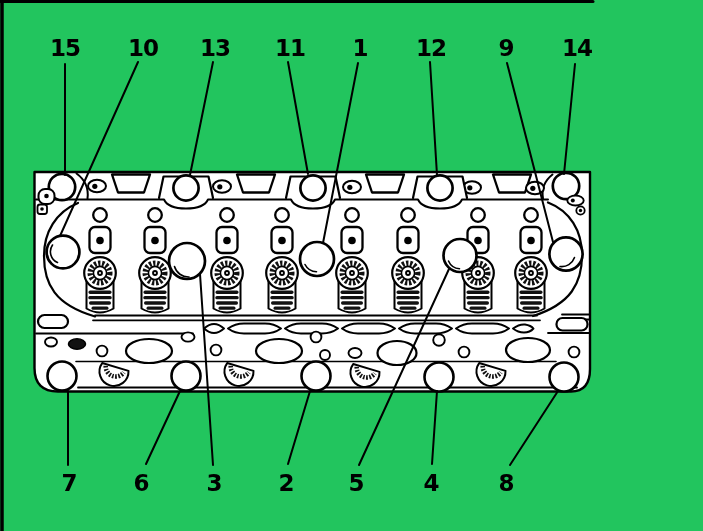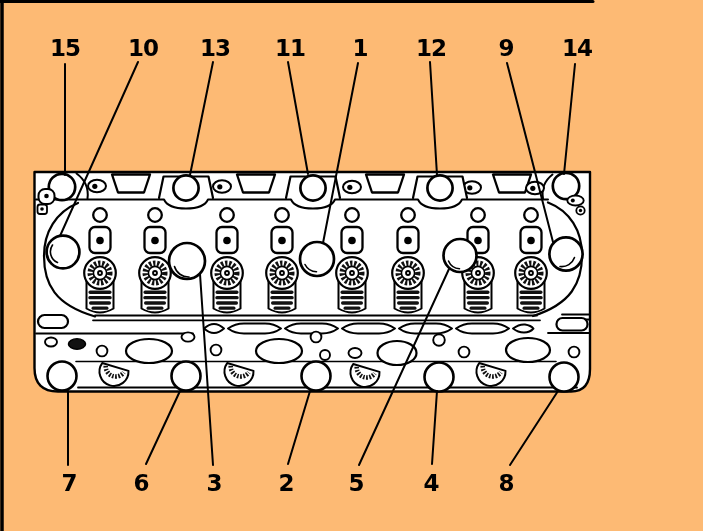--- a/index.html
+++ b/index.html
@@ -1,16 +1,16 @@
 <!DOCTYPE html>
 <html><head>
 <meta charset="utf-8">
 <style>
   html,body{margin:0;padding:0;background:#ffffff;}
-  .stage{position:relative;width:703px;height:531px;background:#fdba74;overflow:hidden;
+  .stage{position:relative;width:703px;height:531px;background:#22c55e;overflow:hidden;
          font-family:"DejaVu Sans",sans-serif;}
   svg{display:block;}
   .o{fill:#ffffff;stroke:#000000;stroke-linejoin:round;stroke-linecap:round;}
   .ln{fill:none;stroke:#000000;stroke-linejoin:round;stroke-linecap:round;}
   .leader{stroke:#000000;stroke-width:2;fill:none;stroke-linecap:round;}
   .callout{font-family:"DejaVu Sans",sans-serif;font-weight:bold;font-size:23px;
            letter-spacing:-1px;fill:#000000;text-anchor:middle;}
 </style>
 </head>
 <body>

